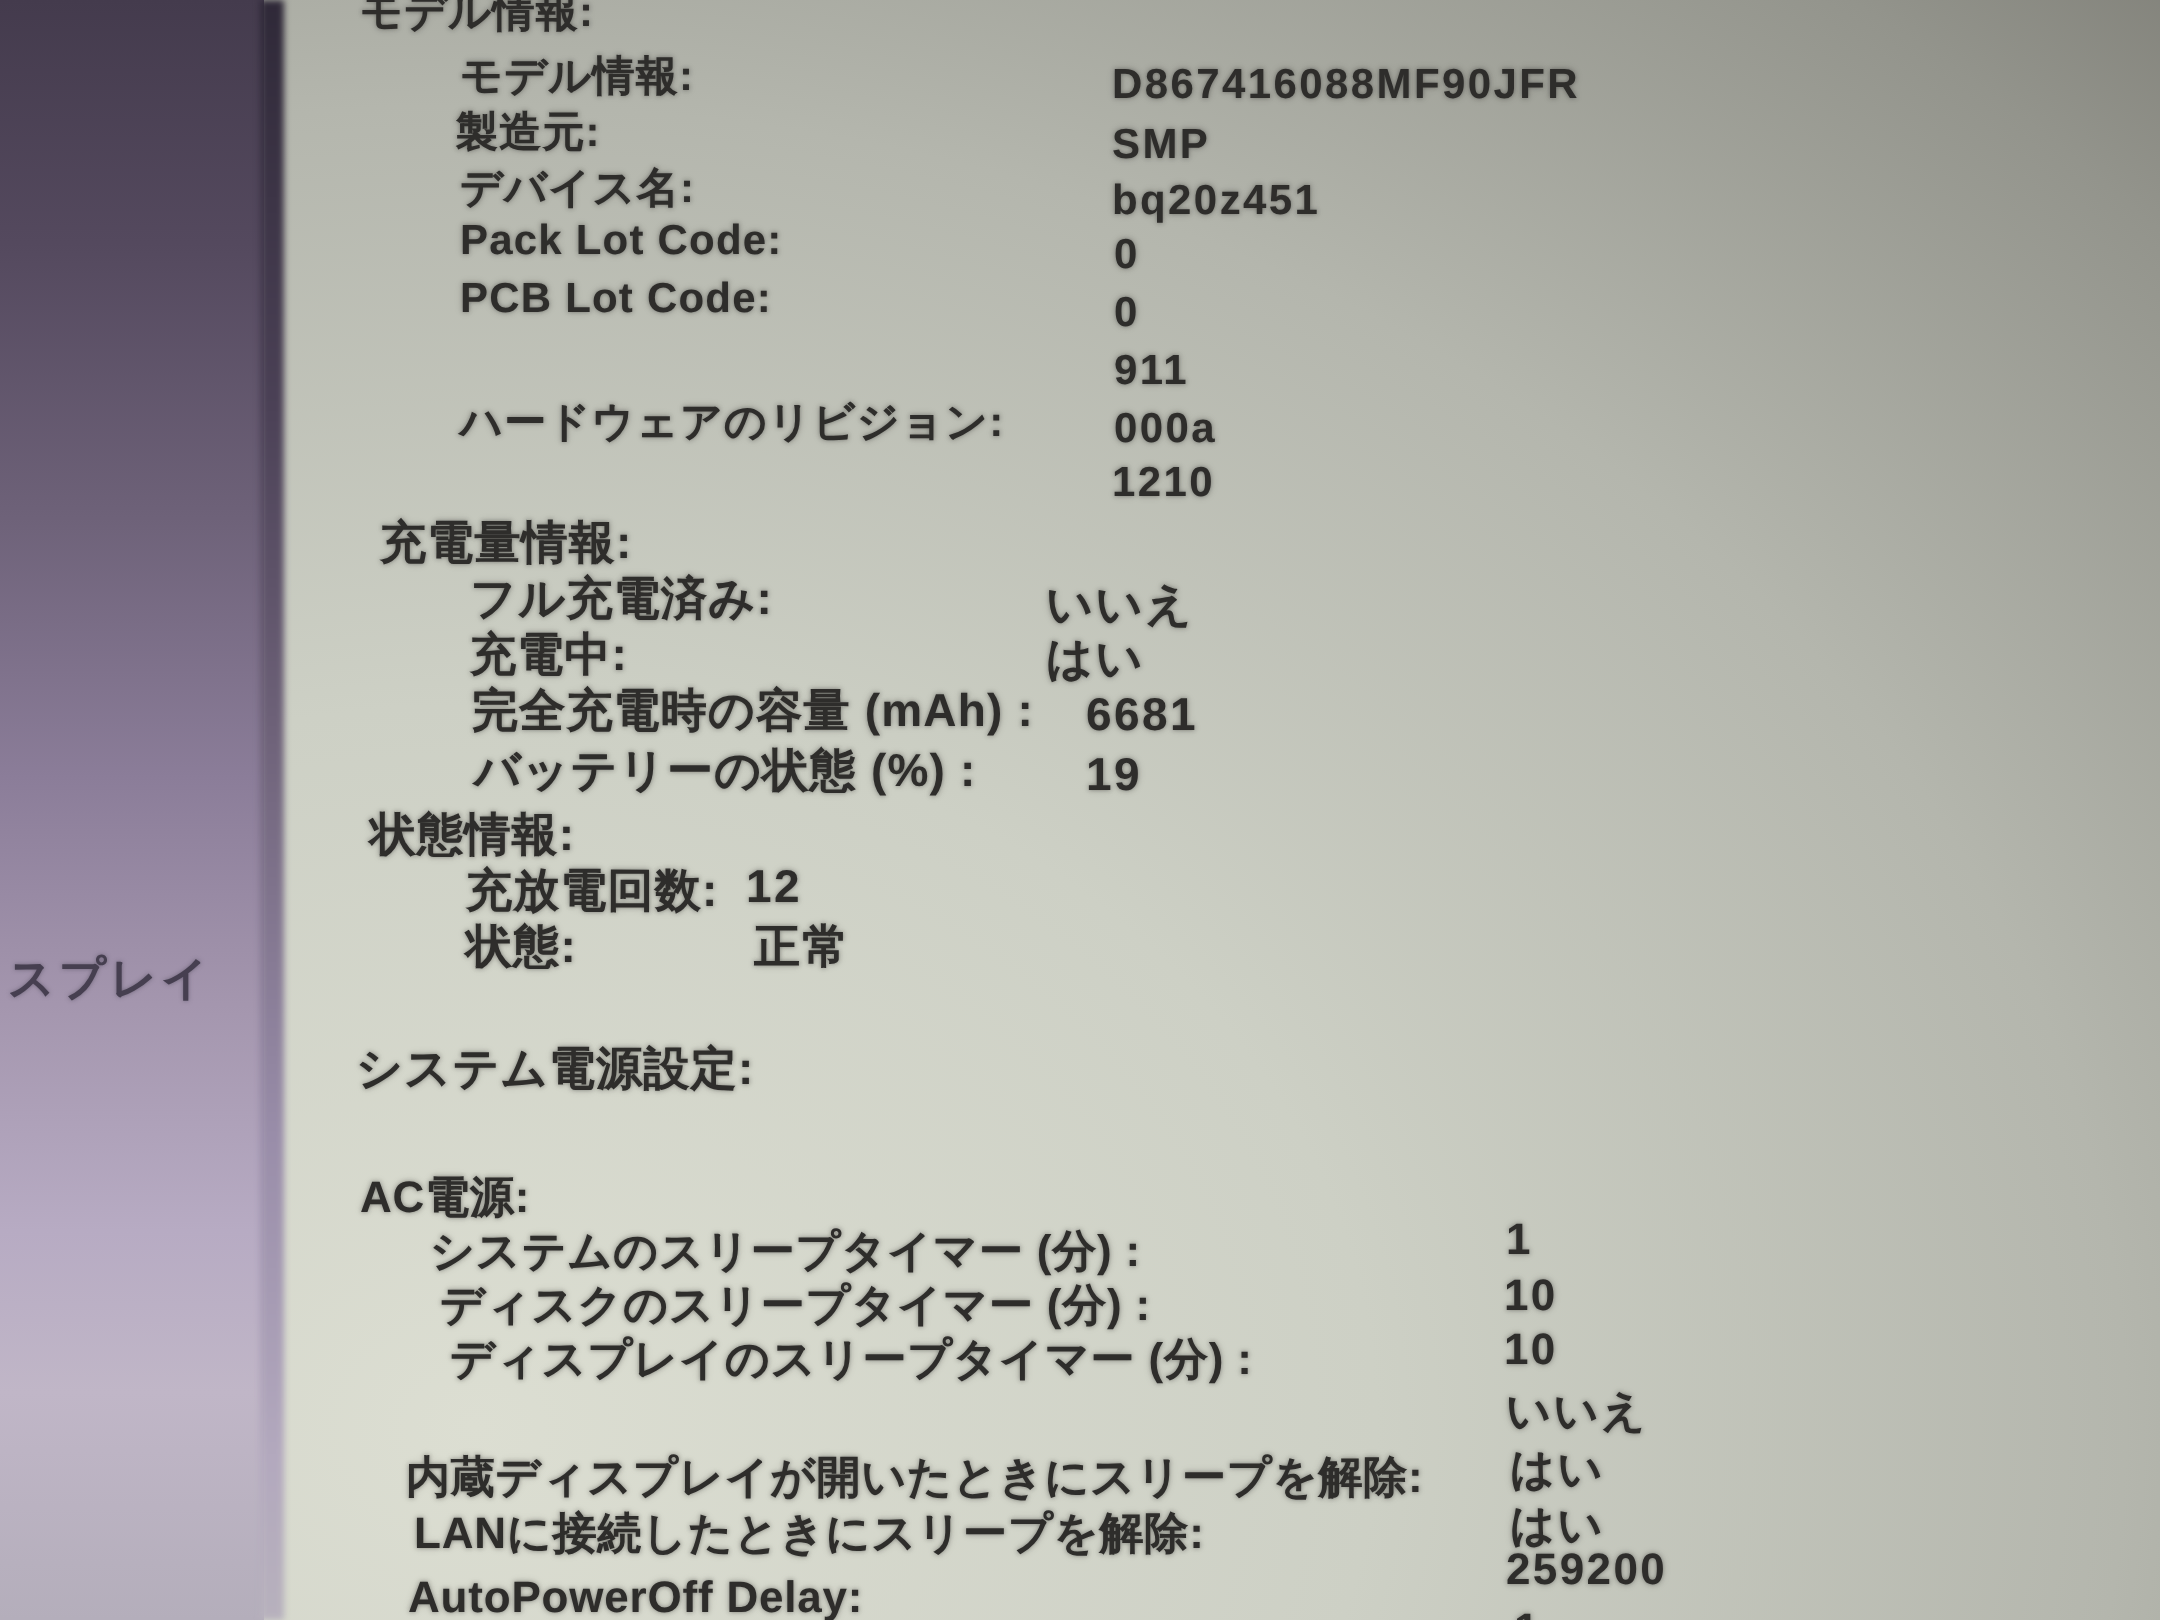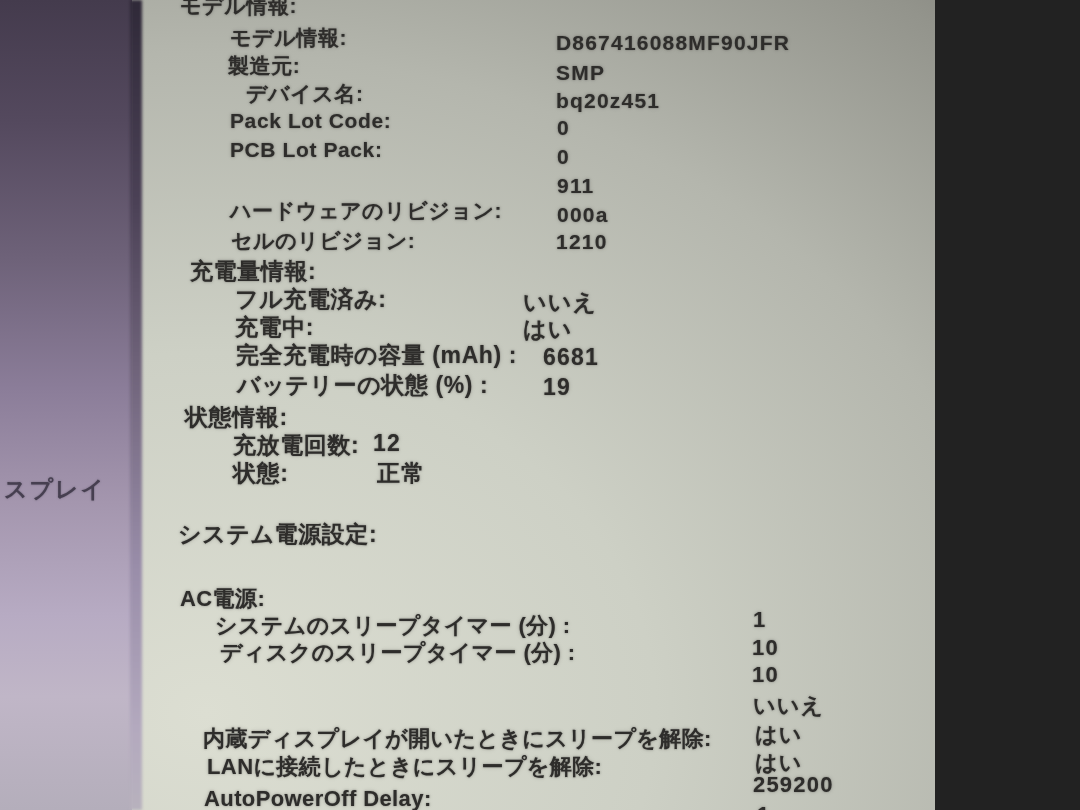--- a/index.html
+++ b/index.html
@@ -1,17 +1,17 @@
 <!DOCTYPE html>
 <html><head>
 <meta charset="utf-8">
 <style>
   html,body{margin:0;padding:0;background:#222;}
   .screen{
-    position:relative;width:935px;height:810px;overflow:hidden;
+    position:relative;width:1080px;height:810px;overflow:hidden;
     font-family:"Liberation Sans","DejaVu Sans",sans-serif;
     background:
       radial-gradient(ellipse 1500px 1200px at 22% 88%, #dcded2 0%, #cdd0c5 30%, #b4b6ad 55%, #93948c 75%, #6f6e67 92%, #5a5954 100%);
   }
   
   .t{
     position:absolute;white-space:nowrap;color:#2e2d2b;font-weight:700;
     text-shadow:0 0 2px rgba(46,45,43,0.48), 0 0 5px rgba(46,45,43,0.12);
   }
   .sz-top{font-size:21px;letter-spacing:0.6px;}
@@ -65,30 +65,29 @@
 </head>
 <body>
 
 <div class="screen">
 
   <span class="t sz-top" style="left:180px;top:-8px">モデル情報:</span>
   <span class="t sz-top" style="left:230px;top:24px">モデル情報:</span>
   <span class="t sz-top val" style="left:556px;top:31px">D867416088MF90JFR</span>
   <span class="t sz-top" style="left:228px;top:52px">製造元:</span>
   <span class="t sz-top val" style="left:556px;top:61px">SMP</span>
-  <span class="t sz-top" style="left:246px;top:80px">デバイス名:</span>
+  <span class="t sz-top" style="left:230px;top:80px">デバイス名:</span>
   <span class="t sz-top val" style="left:556px;top:89px">bq20z451</span>
   <span class="t sz-top" style="left:230px;top:109px">Pack Lot Code:</span>
   <span class="t sz-top val" style="left:557px;top:116px">0</span>
-  <span class="t sz-top" style="left:230px;top:138px">PCB Lot Pack:</span>
+  <span class="t sz-top" style="left:230px;top:138px">PCB Lot Code:</span>
   <span class="t sz-top val" style="left:557px;top:145px">0</span>
   <span class="t sz-top val" style="left:557px;top:174px">911</span>
   <span class="t sz-top" style="left:230px;top:197px">ハードウェアのリビジョン:</span>
   <span class="t sz-top val" style="left:557px;top:203px">000a</span>
-  <span class="t sz-top" style="left:231px;top:227px">セルのリビジョン:</span>
   <span class="t sz-top val" style="left:556px;top:230px">1210</span>
 
   <span class="t sz-mid" style="left:190px;top:256px">充電量情報:</span>
   <span class="t sz-mid" style="left:235px;top:284px">フル充電済み:</span>
   <span class="t sz-mid val" style="left:523px;top:287px">いいえ</span>
   <span class="t sz-mid" style="left:235px;top:312px">充電中:</span>
   <span class="t sz-mid val" style="left:523px;top:314px">はい</span>
   <span class="t sz-mid" style="left:236px;top:340px">完全充電時の容量 (mAh) :</span>
   <span class="t sz-mid val" style="left:543px;top:344px">6681</span>
   <span class="t sz-mid" style="left:237px;top:370px">バッテリーの状態 (%) :</span>
@@ -99,20 +98,21 @@
   <span class="t sz-mid val" style="left:373px;top:430px">12</span>
   <span class="t sz-mid" style="left:233px;top:458px">状態:</span>
   <span class="t sz-mid val" style="left:377px;top:458px">正常</span>
 
   <span class="t sz-mid" style="left:178px;top:519px">システム電源設定:</span>
   <span class="t sz-ac" style="left:180px;top:584px">AC電源:</span>
   <span class="t sz-ac" style="left:215px;top:611px">システムのスリープタイマー (分) :</span>
   <span class="t sz-ac val" style="left:753px;top:607px">1</span>
   <span class="t sz-ac" style="left:220px;top:638px">ディスクのスリープタイマー (分) :</span>
   <span class="t sz-ac val" style="left:752px;top:635px">10</span>
+  <span class="t sz-ac" style="left:225px;top:665px">ディスプレイのスリープタイマー (分) :</span>
   <span class="t sz-ac val" style="left:752px;top:662px">10</span>
   <span class="t sz-ac val" style="left:753px;top:691px">いいえ</span>
   <span class="t sz-ac" style="left:203px;top:724px">内蔵ディスプレイが開いたときにスリープを解除:</span>
   <span class="t sz-ac val" style="left:755px;top:720px">はい</span>
   <span class="t sz-ac" style="left:207px;top:752px">LANに接続したときにスリープを解除:</span>
   <span class="t sz-ac val" style="left:755px;top:748px">はい</span>
   <span class="t sz-ac" style="left:204px;top:786px">AutoPowerOff Delay:</span>
   <span class="t sz-ac val" style="left:753px;top:772px">259200</span>
   <span class="t sz-ac val" style="left:757px;top:802px">1</span>
 

